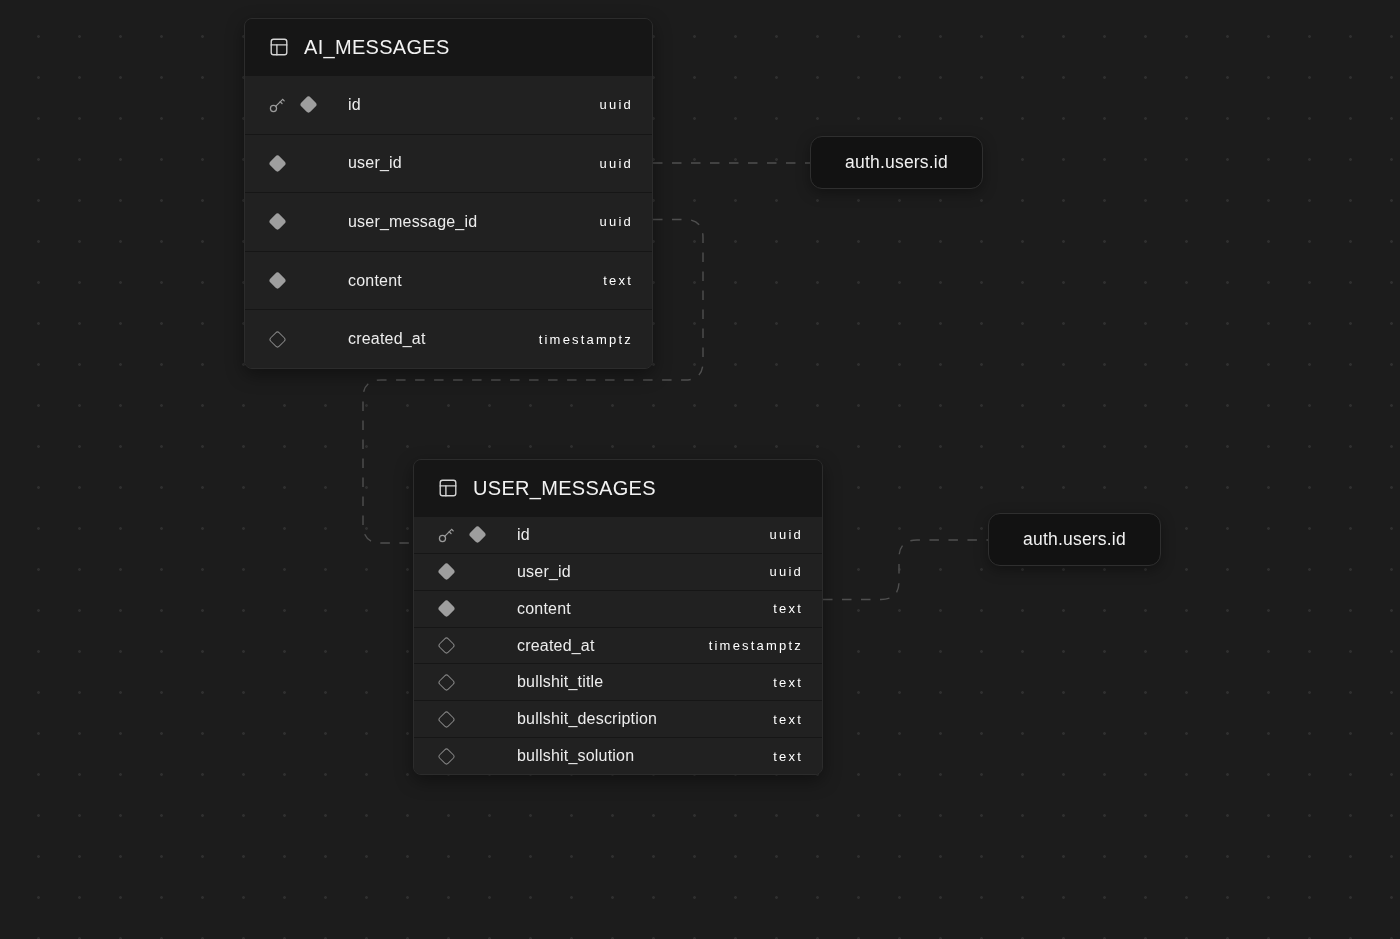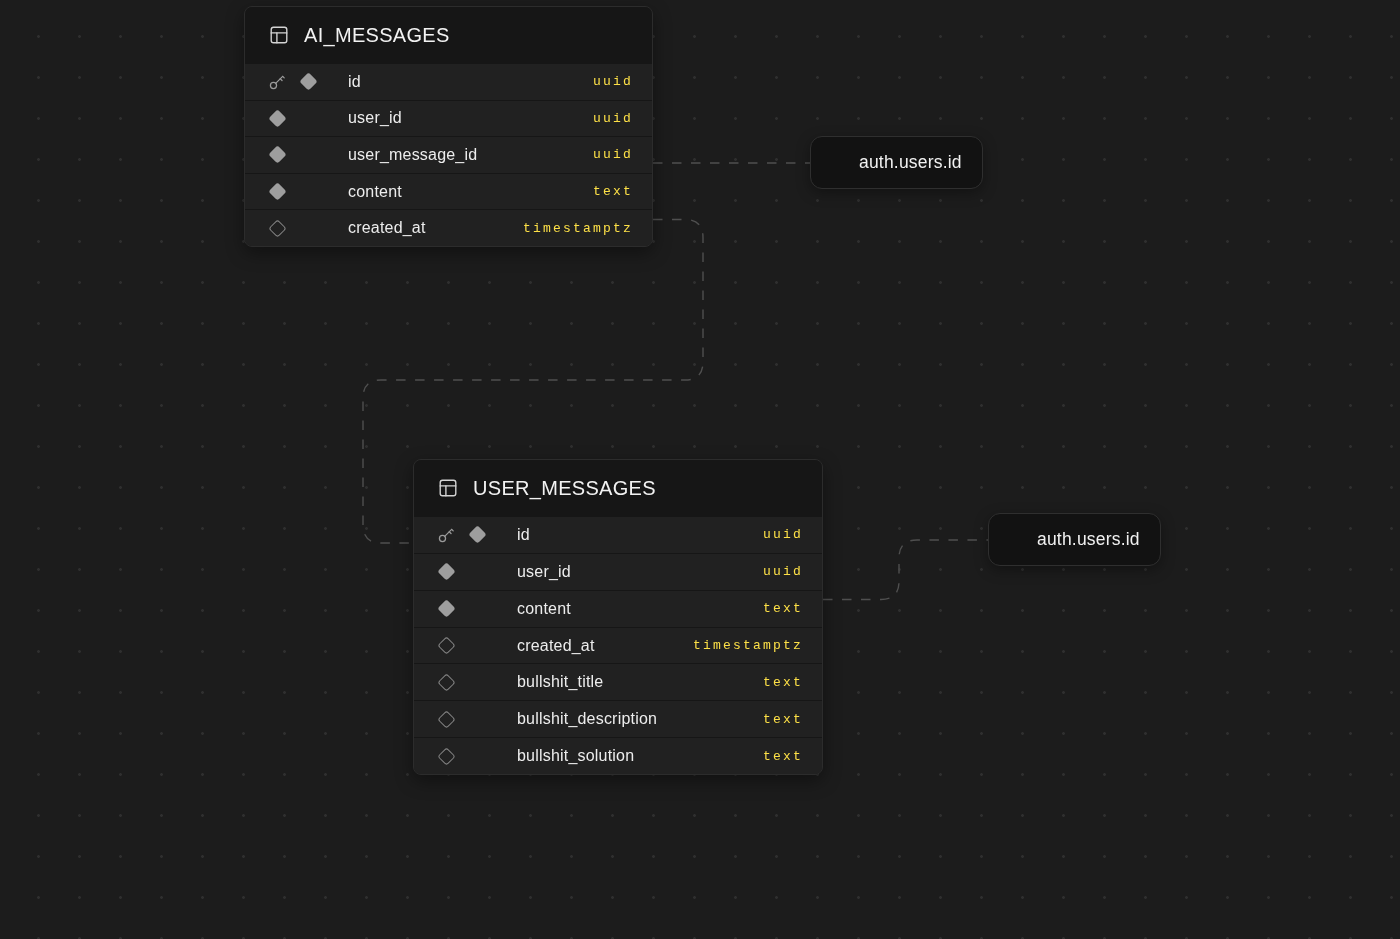--- a/index.html
+++ b/index.html
@@ -39,21 +39,21 @@
     z-index: 2;
     display: flex;
     flex-direction: column;
     border-radius: 8px;
     overflow: hidden;
     background: #212121;
     border: 1px solid #2c2c2c;
     box-sizing: border-box;
     box-shadow: 0 6px 18px rgba(0,0,0,0.40);
   }
-  .table-ai   { left: 244px; top: 6px;  width: 409px; height: 241px; }
+  .table-ai   { left: 244px; top: 18px;  width: 409px; height: 351px; }
   .table-user { left: 413px; top: 459px; width: 410px; height: 316px; }
 
   .thead {
     height: 56px;
     flex: 0 0 56px;
     background: #161616;
     display: flex;
     align-items: center;
     padding-left: 23px;
     box-sizing: border-box;
@@ -102,43 +102,42 @@
     margin-left: 103px;
     flex: 1 1 auto;
     color: #ededed;
     font-size: 16px;
     letter-spacing: 0.2px;
     white-space: nowrap;
   }
   .col-type {
     flex: 0 0 auto;
     padding-right: 19px;
-    color: #fde047;
-    font-family: Liberation Mono, monospace;
+    color: #ffffff;
+    font-family: Liberation Sans, sans-serif;
     font-size: 13px;
     letter-spacing: 2.2px;
     white-space: nowrap;
   }
 
   
   .refnode {
     position: absolute;
     z-index: 2;
     width: 173px;
     height: 53px;
     box-sizing: border-box;
     background: #121212;
     border: 1px solid #2f2f2f;
     border-radius: 12px;
     display: flex;
     align-items: center;
-    justify-content: flex-start;
+    justify-content: center;
     box-shadow: 0 4px 14px rgba(0,0,0,0.35);
     cursor: grab;
-    padding-left: 48px;
   }
   .refnode-1 { left: 810px; top: 136px; }
   .refnode-2 { left: 988px; top: 513px; }
   .refnode .ref-label {
     color: #f2f2f2;
     font-size: 17.5px;
     letter-spacing: 0.2px;
     white-space: nowrap;
   }
 </style>

